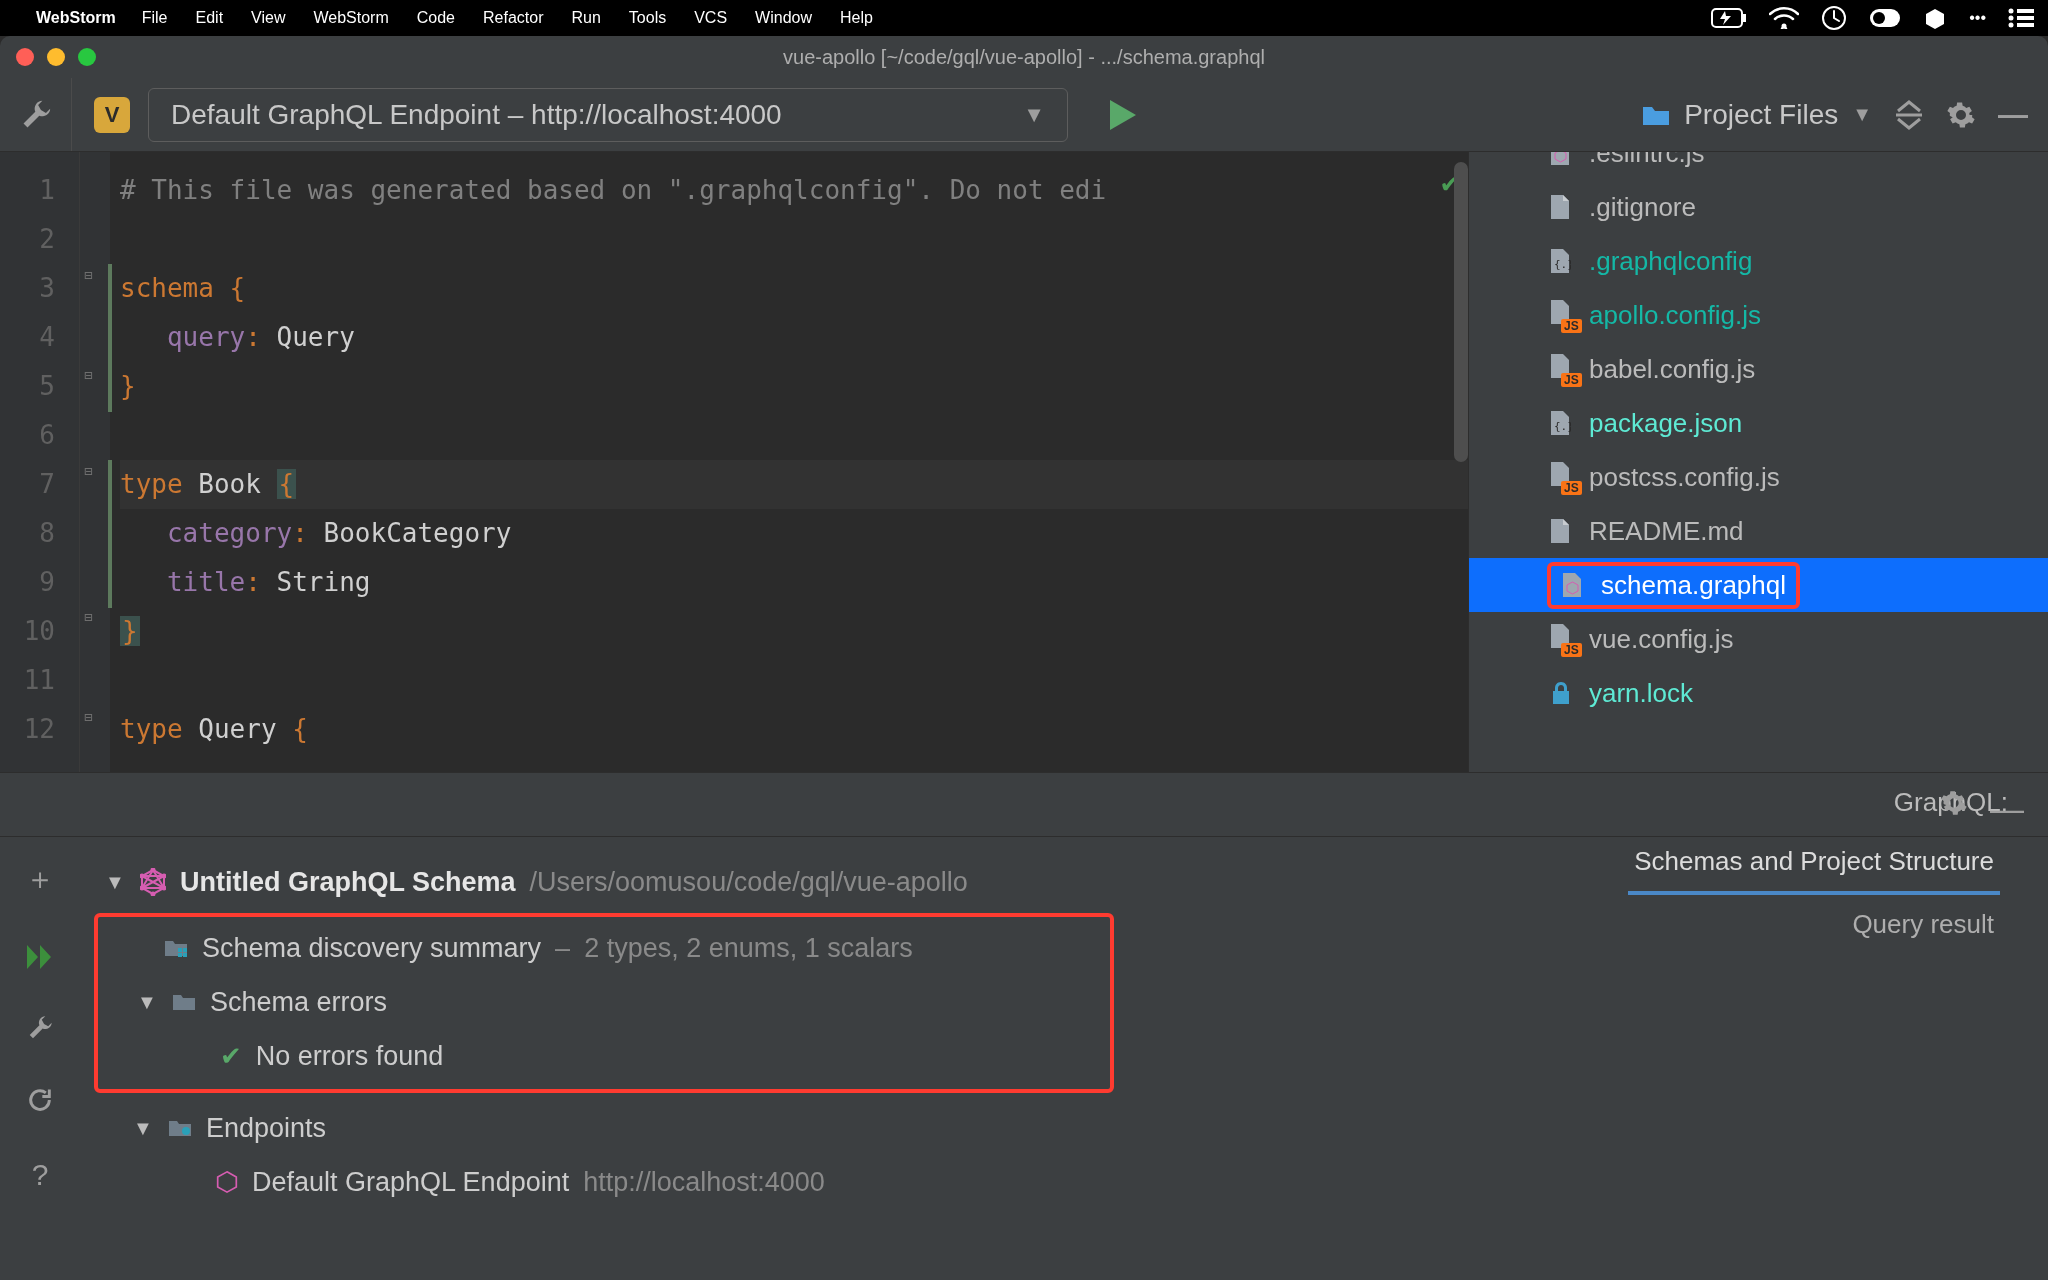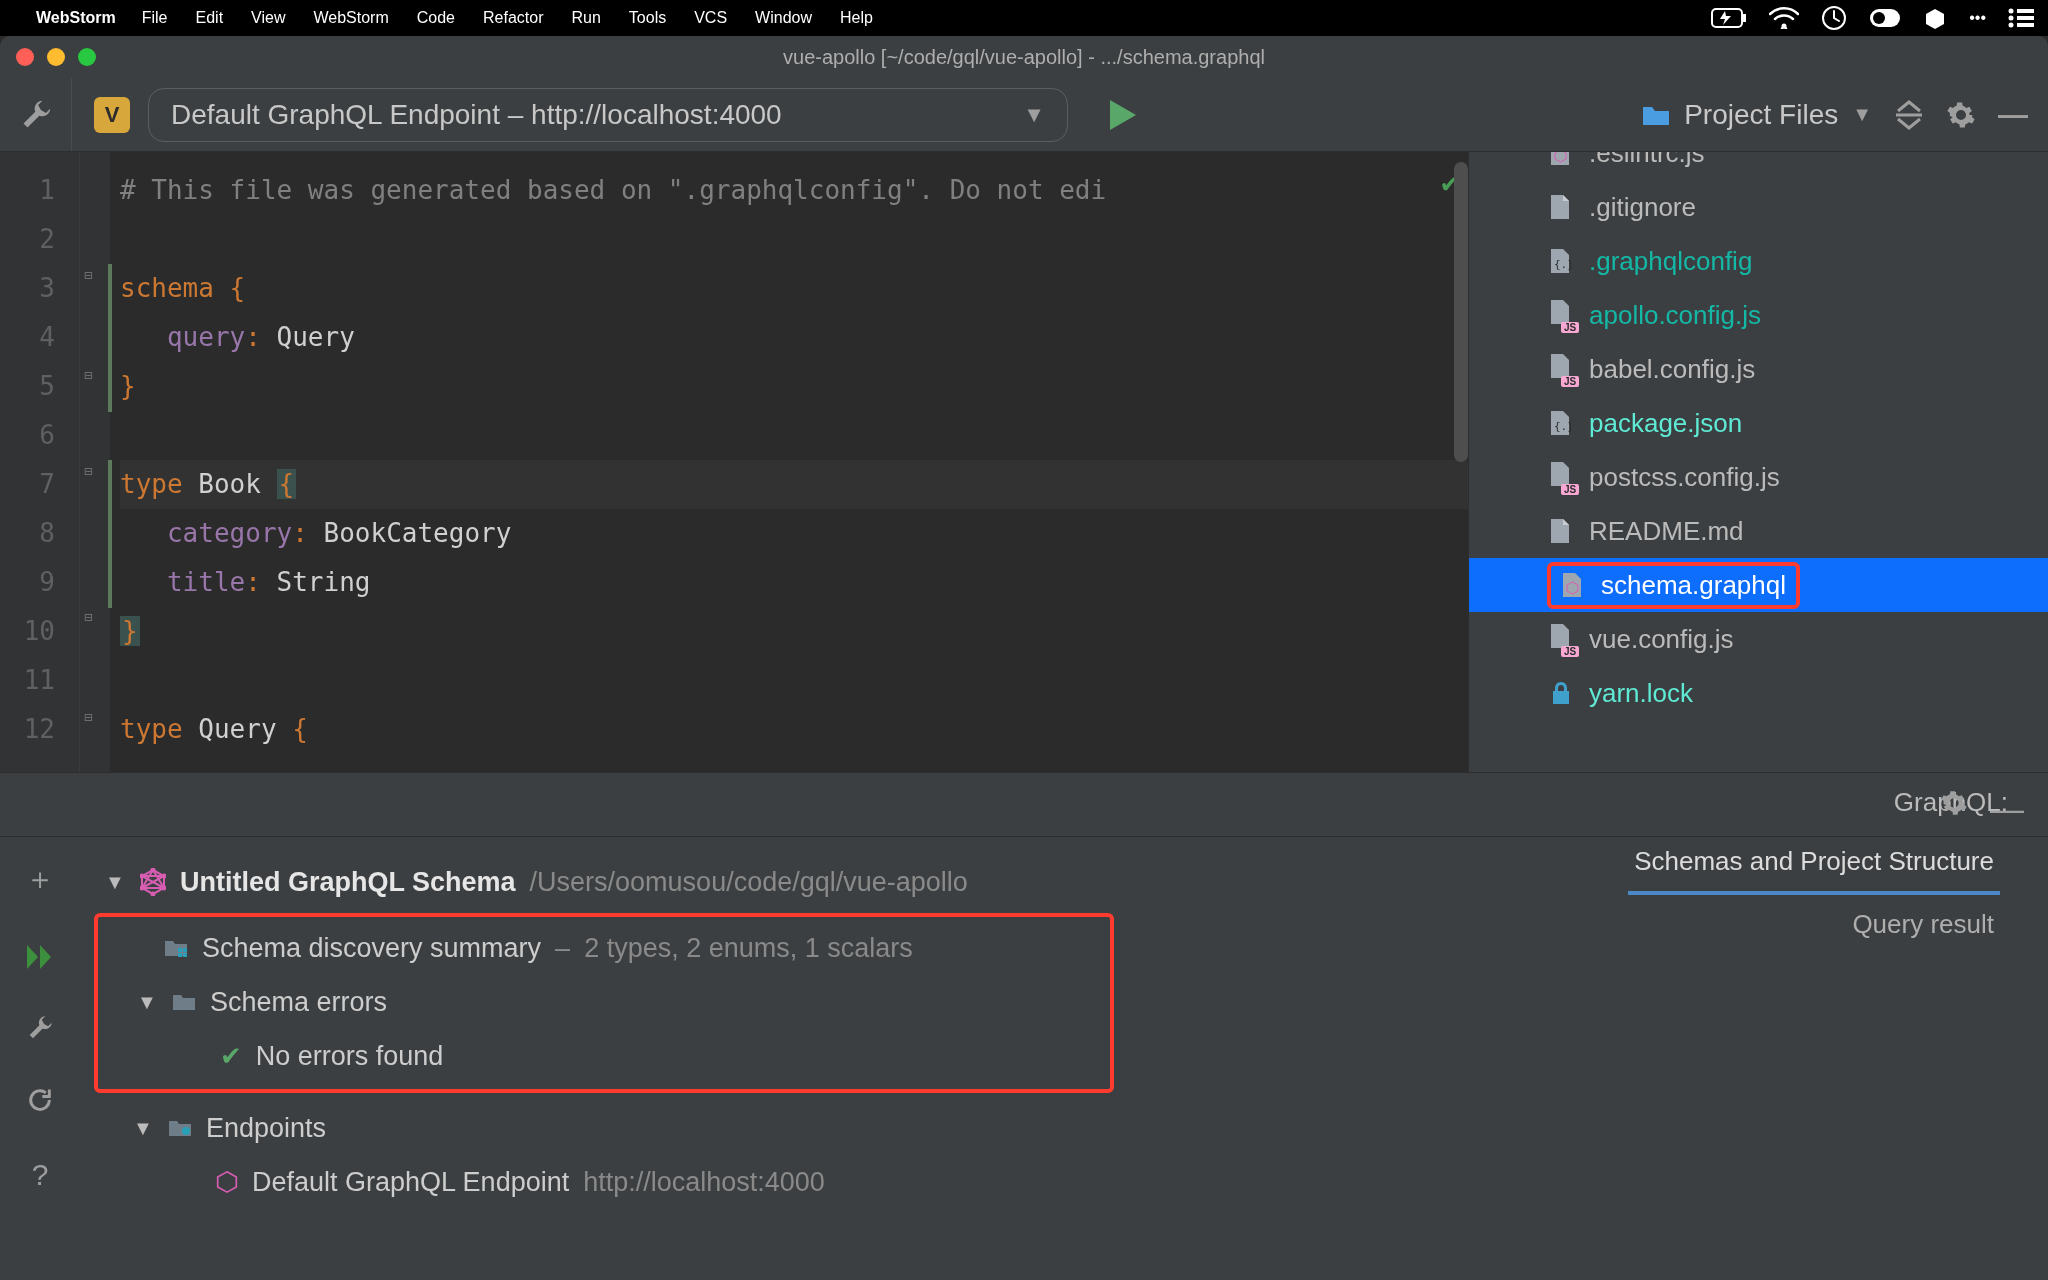--- a/index.html
+++ b/index.html
@@ -15,21 +15,21 @@
   .window { position:relative; }
   .titlebar { height:42px; background:#3c3f41; display:flex; align-items:center; position:relative; border-top-left-radius:10px; border-top-right-radius:10px; }
   .traffic { display:flex; gap:13px; margin-left:16px; }
   .traffic .dot { width:18px; height:18px; border-radius:50%; }
   .dot.red { background:#ff5f57; } .dot.yellow { background:#febc2e; } .dot.green { background:#28c840; }
   .titlebar .title { position:absolute; left:0; right:0; text-align:center; color:#aeaeae; font-size:20px; pointer-events:none; }
   
   .main-toolbar { background:#3c3f41; height:74px; border-bottom:1px solid #2d2d2d; display:flex; align-items:center; }
   .wrench { width:72px; text-align:center; color:#9e9e9e; font-size:32px; border-right:1px solid #4b4b4b; height:100%; display:flex; align-items:center; justify-content:center; }
   .vbadge { width:36px; height:36px; margin:0 18px 0 22px; background:#d8a73b; border-radius:6px; color:#2b2b2b; font-weight:700; display:flex; align-items:center; justify-content:center; font-size:22px; }
-  .endpoint-combo { height:54px; width:920px; border:1px solid #5d5d5d; border-radius:16px; display:flex; align-items:center; padding:0 22px; color:#c8c8c8; font-size:28px; justify-content:space-between; cursor:pointer; }
+  .endpoint-combo { height:54px; width:920px; border:1px solid #5d5d5d; border-radius:6px; display:flex; align-items:center; padding:0 22px; color:#c8c8c8; font-size:28px; justify-content:space-between; cursor:pointer; }
   .endpoint-combo .chev { color:#9e9e9e; font-size:22px; }
   .run-btn { margin-left:40px; color:#59a869; font-size:34px; cursor:pointer; }
   .toolbar-right { margin-left:auto; display:flex; align-items:center; gap:22px; padding-right:20px; }
   .proj-combo { display:flex; align-items:center; gap:14px; color:#c8c8c8; font-size:28px; cursor:pointer;}
   .proj-combo .chev { color:#9e9e9e; font-size:20px; }
   .rt-icon { color:#9e9e9e; font-size:30px; cursor:pointer; }
   
   .middle { display:flex; height:620px; }
   .editor-wrap { flex:1; background:#2b2b2b; display:flex; font-family:"Menlo","Consolas",monospace; overflow:hidden; position:relative; }
   .gutter { width:80px; background:#313335; color:#606060; text-align:right; padding:14px 24px 0 0; font-size:26px; line-height:49px; border-right:1px solid #3a3a3a;}
@@ -48,21 +48,21 @@
   .check-icon { position:absolute; right:10px; top:14px; color:#499c54; font-size:28px; }
   .scrollbar { position:absolute; right:0; top:10px; width:14px; height:300px; background:#4e4e4e; border-radius:7px; }
   
   .proj-tree { width:580px; background:#3c3f41; border-left:1px solid #2d2d2d; padding-top:4px; overflow:hidden; font-size:26px; color:#bbb; }
   .tree-row { height:54px; display:flex; align-items:center; padding-left:80px; gap:14px; cursor:pointer;}
   .tree-row.selected { background:#0d6efd; color:#fff; }
   .tree-row .ficon { width:26px; text-align:center; }
   .tree-row.green span.label{ color:#14b8a6; }
   .tree-row.blue span.label{ color:#5eead4; }
   .red-box { outline:4px solid #ff3b30; outline-offset:-2px; border-radius:4px;}
-  .js-badge { background:#f9a8d4; color:#2b2b2b; font-size:10px; font-weight:700; padding:0 3px; border-radius:2px; position:relative; top:8px; margin-left:-10px;}
+  .js-badge { background:#f97316; color:#2b2b2b; font-size:12px; font-weight:700; padding:0 3px; border-radius:2px; position:relative; top:8px; margin-left:-10px;}
   
   .gql-panel { height:508px; display:flex; flex-direction:column; background:#3c3f41; border-top:1px solid #2d2d2d; }
   .gql-tabs { height:64px; display:flex; align-items:flex-end; padding-left:10px; color:#aeaeae; font-size:26px; border-bottom:1px solid #2d2d2d; position:relative;flex-direction:column;}
   .gql-tabs .tab-label { margin-right:48px; padding:14px 6px; cursor:pointer;}
   .gql-tabs .tab-label.active { border-bottom:4px solid #4a88c7; color:#dcdcdc;}
   .gql-tabs .panel-name { color:#bbb; margin-right:40px; padding:14px 0;}
   .gql-tabs .gear-right { position:absolute; right:80px; top:16px; color:#9e9e9e; font-size:30px; cursor:pointer;}
   .gql-tabs .min-right { position:absolute; right:24px; top:16px; color:#9e9e9e; font-size:34px; cursor:pointer;}
   .gql-body { flex:1; display:flex; }
   .gql-side { width:80px; background:#3c3f41; display:flex; flex-direction:column; align-items:center; padding-top:22px; gap:44px; color:#9e9e9e; font-size:30px;}

